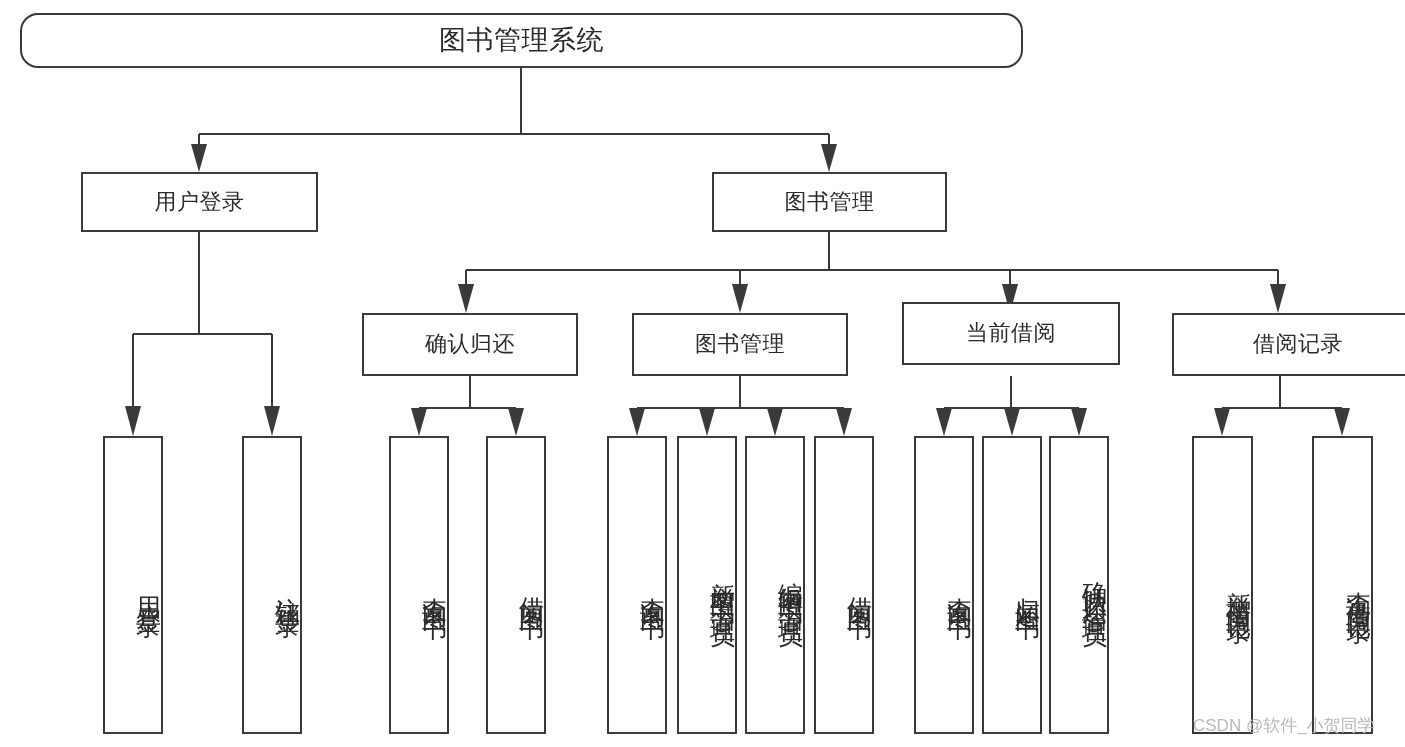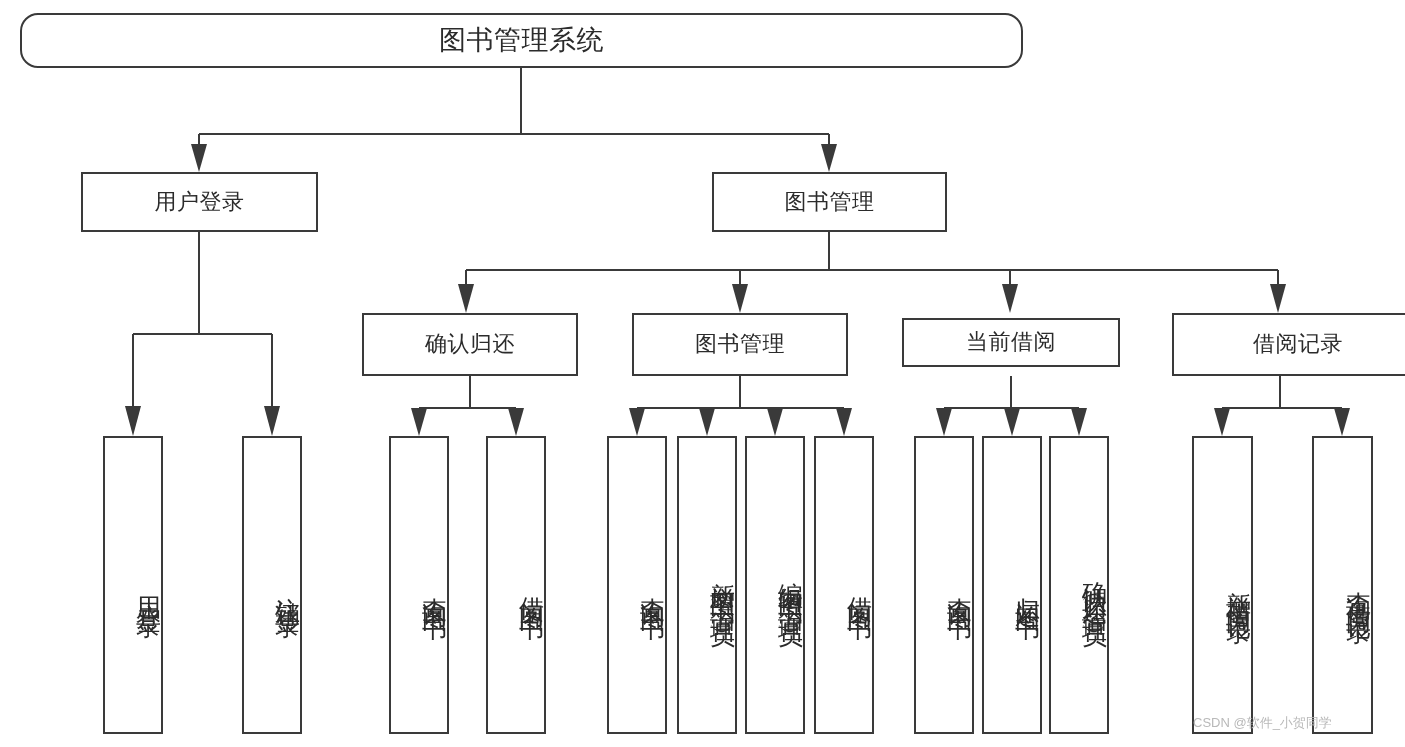--- a/index.html
+++ b/index.html
@@ -74,21 +74,21 @@
   }
   .node.vert .vtext {
     display: block;
   }
   
   #watermark {
     position: absolute;
     z-index: 3;
     left: 1193px;
     top: 714px;
-    font-size: 13px;
+    font-size: 17px;
     color: #b9b9b9;
     white-space: nowrap;
     pointer-events: none;
     font-family: "Liberation Sans", "DejaVu Sans", sans-serif;
   }
 </style>
 </head>
 <body>
 
 <div id="canvas">
@@ -168,21 +168,21 @@
   </div>
 
   <div class="node horiz" style="left:362px; top:313px; width:216px; height:63px;">
     <span>确认归还</span>
   </div>
 
   <div class="node horiz" style="left:632px; top:313px; width:216px; height:63px;">
     <span>图书管理</span>
   </div>
 
-  <div class="node horiz" style="left:902px; top:318px; width:218px; height:49px;text-align:right;">
+  <div class="node horiz" style="left:902px; top:302px; width:218px; height:63px;text-align:right;">
     <span>当前借阅</span>
   </div>
 
   <div class="node horiz" style="left:1172px; top:313px; width:252px; height:63px;">
     <span>借阅记录</span>
   </div>
 
   <div class="node vert" style="left:103px; top:436px; width:60px; height:298px;">
     <span class="vtext">用户登录</span>
   </div>

